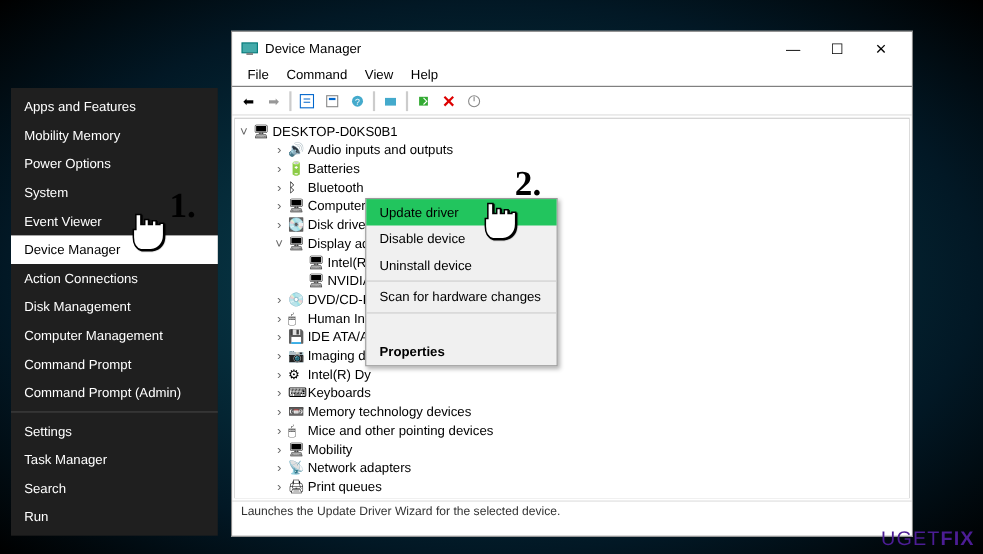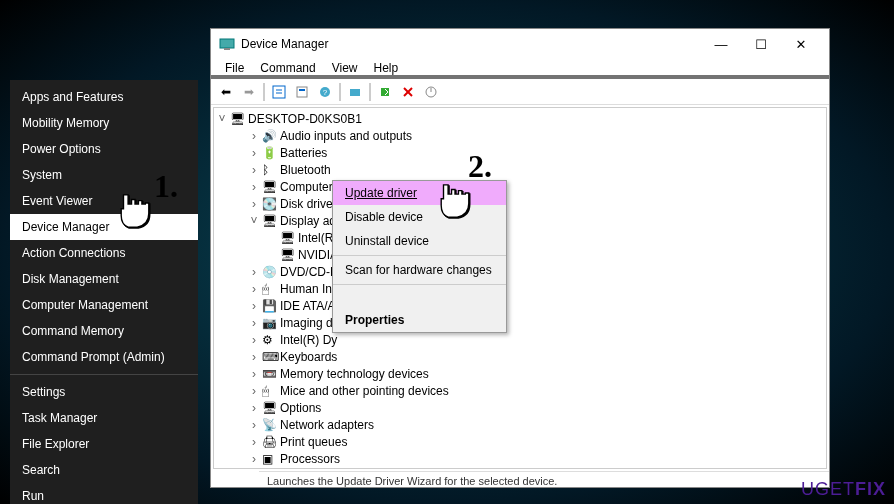--- a/index.html
+++ b/index.html
@@ -10,39 +10,39 @@
 .start-item.highlighted { background: #fff; color: #000; }
 .start-sep { height: 1px; background: #444; margin: 4px 0; }
 
 .window { position: absolute; left: 210px; top: 28px; width: 620px; height: 460px; background: #fff; border: 1px solid #888; display: flex; flex-direction: column; }
 .titlebar { height: 30px; display: flex; align-items: center; padding: 0 8px; }
 .titlebar .icon { width: 16px; height: 16px; margin-right: 6px; }
 .titlebar .title { flex: 1; font-size: 12px; }
 .tb-btns { display: flex; }
 .tb-btn { width: 40px; height: 28px; display: flex; align-items: center; justify-content: center; font-size: 13px; }
 
-.menubar { height: 20px; border-bottom: 4px solid #737373; display: flex; padding: 0 6px; font-size: 12px; }
+.menubar { height: 20px; border-bottom: 1px solid #737373; display: flex; padding: 0 6px; font-size: 12px; }
 .menubar span { padding: 2px 8px; }
 
 .toolbar { height: 26px; border-bottom: 1px solid #ddd; display: flex; align-items: center; padding: 0 4px; gap: 1px; }
 .tbtn { width: 22px; height: 22px; display: flex; align-items: center; justify-content: center; font-size: 12px; border: 1px solid transparent; }
 .tbtn.sep { width: 1px; height: 18px; background: #ccc; margin: 0 2px; }
 
 .tree-wrap { flex: 1; overflow: auto; background: #fff; border: 1px solid #ccc; margin: 2px; padding: 2px; font-size: 12px; }
 .tree-node { display: flex; align-items: center; height: 17px; white-space: nowrap; }
 .expander { width: 12px; text-align: center; color: #666; display: inline-block; }
 .dev-icon { width: 16px; height: 14px; display: inline-block; margin: 0 2px; }
 .indent2 { padding-left: 32px; }
 .indent3 { padding-left: 50px; }
 
-.statusbar { height: 16px; border-top: 1px solid #ddd; font-size: 11px; padding: 3px 8px; color: #333; margin-left: 48px; }
+.statusbar { height: 32px; border-top: 1px solid #ddd; font-size: 11px; padding: 3px 8px; color: #333; }
 
 .context-menu { position: absolute; left: 332px; top: 180px; width: 175px; background: #f0f0f0; border: 1px solid #999; box-shadow: 2px 2px 4px rgba(0,0,0,0.3); font-size: 12px; z-index: 10; }
 .ctx-item { padding: 5px 12px; }
-.ctx-item.highlighted { background: #f0abfc; text-decoration: underline; }
+.ctx-item.highlighted { background: #22c55e; }
 .ctx-sep { height: 1px; background: #ccc; margin: 2px 0; }
 
 .annot-1 { position: absolute; left: 154px; top: 168px; font-family: Georgia, serif; font-size: 32px; font-weight: bold; color: #000; z-index: 20; }
 .annot-2 { position: absolute; left: 468px; top: 148px; font-family: Georgia, serif; font-size: 32px; font-weight: bold; color: #000; z-index: 20; }
 .cursor-hand { position: absolute; z-index: 25; }
 .watermark { position: absolute; right: 8px; bottom: 4px; color: #4c1d95; font-size: 18px; letter-spacing: 1px; font-weight: 300; }
 .watermark b { font-weight: 600; }
 
 svg.hand { filter: drop-shadow(1px 1px 0 #000); }
 </style>
@@ -53,28 +53,27 @@
   <div>
       <div class="start-item">Apps and Features</div>
       <div class="start-item">Mobility Memory</div>
       <div class="start-item">Power Options</div>
       <div class="start-item">System</div>
       <div class="start-item">Event Viewer</div>
       <div class="start-item highlighted">Device Manager</div>
       <div class="start-item">Action Connections</div>
       <div class="start-item">Disk Management</div>
       <div class="start-item">Computer Management</div>
-      <div class="start-item">Command Memory</div>
+      <div class="start-item">Command Prompt</div>
       <div class="start-item">Command Prompt (Admin)</div>
     </div>
   <div class="start-sep"></div>
   <div>
       <div class="start-item">Settings</div>
       <div class="start-item">Task Manager</div>
-      <div class="start-item">File Explorer</div>
       <div class="start-item">Search</div>
       <div class="start-item">Run</div>
     </div>
 
 </div>
 
 <div class="window">
   <div class="titlebar">
     <span class="icon">
       <svg width="16" height="16">
@@ -227,21 +226,21 @@
           <span>Memory technology devices</span>
         </div>
         <div class="tree-node indent2">
           <span class="expander">›</span>
           <span class="dev-icon">🖱</span>
           <span>Mice and other pointing devices</span>
         </div>
         <div class="tree-node indent2">
           <span class="expander">›</span>
           <span class="dev-icon">🖥</span>
-          <span>Options</span>
+          <span>Mobility</span>
         </div>
         <div class="tree-node indent2">
           <span class="expander">›</span>
           <span class="dev-icon">📡</span>
           <span>Network adapters</span>
         </div>
         <div class="tree-node indent2">
           <span class="expander">›</span>
           <span class="dev-icon">🖨</span>
           <span>Print queues</span>

